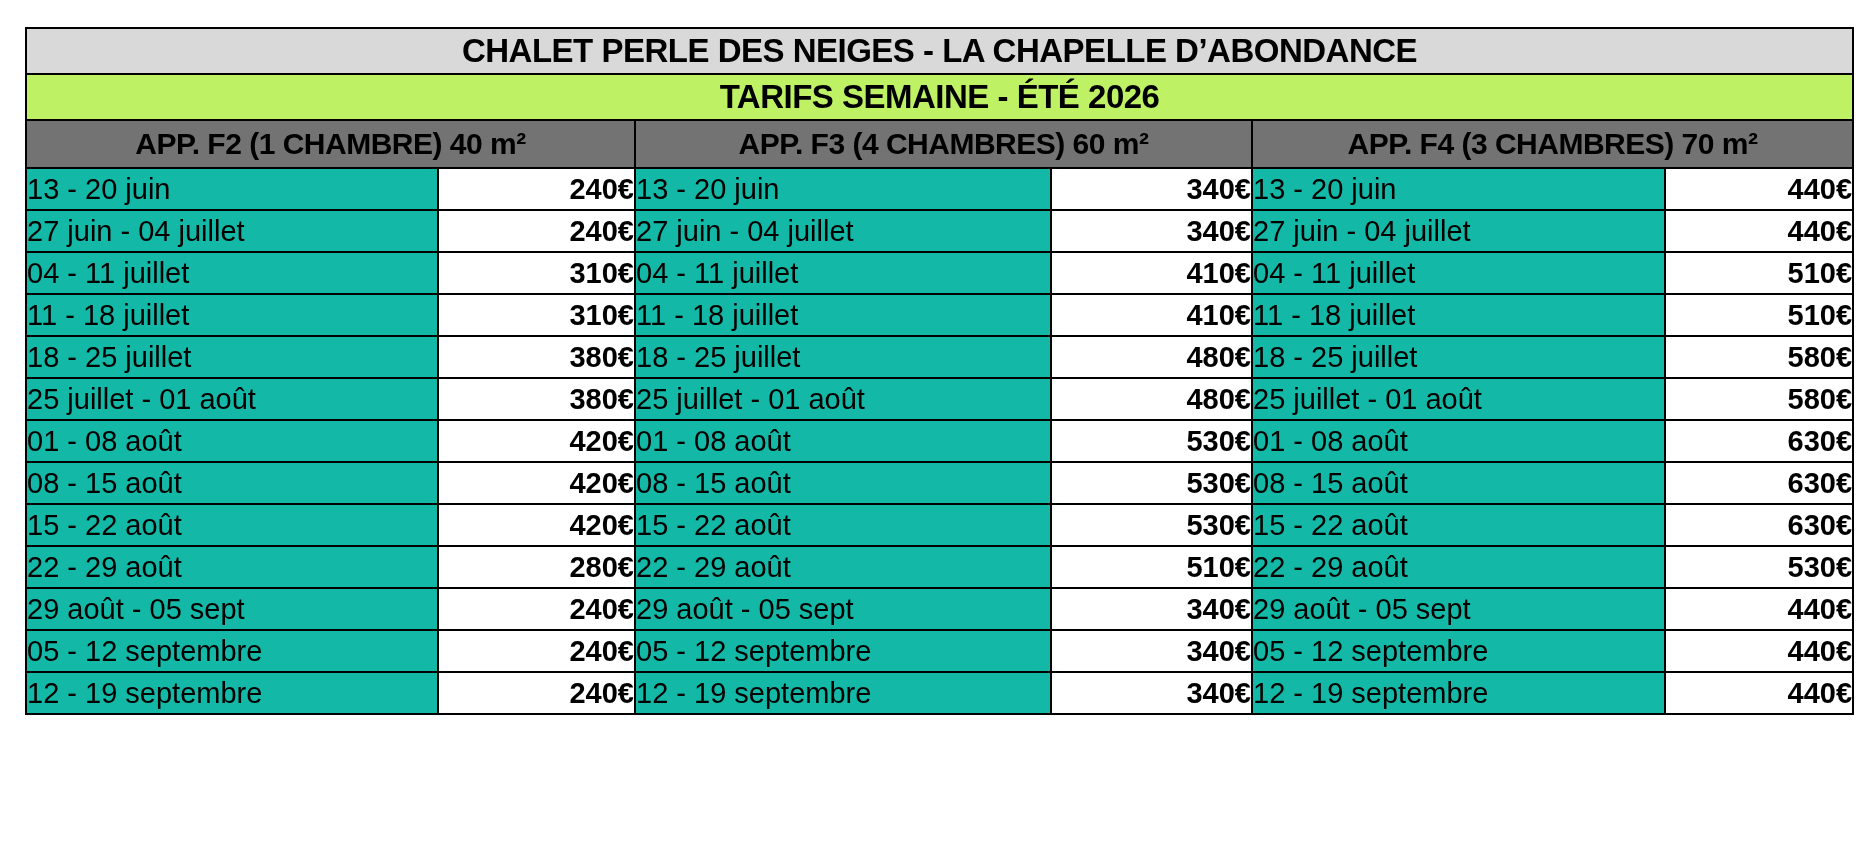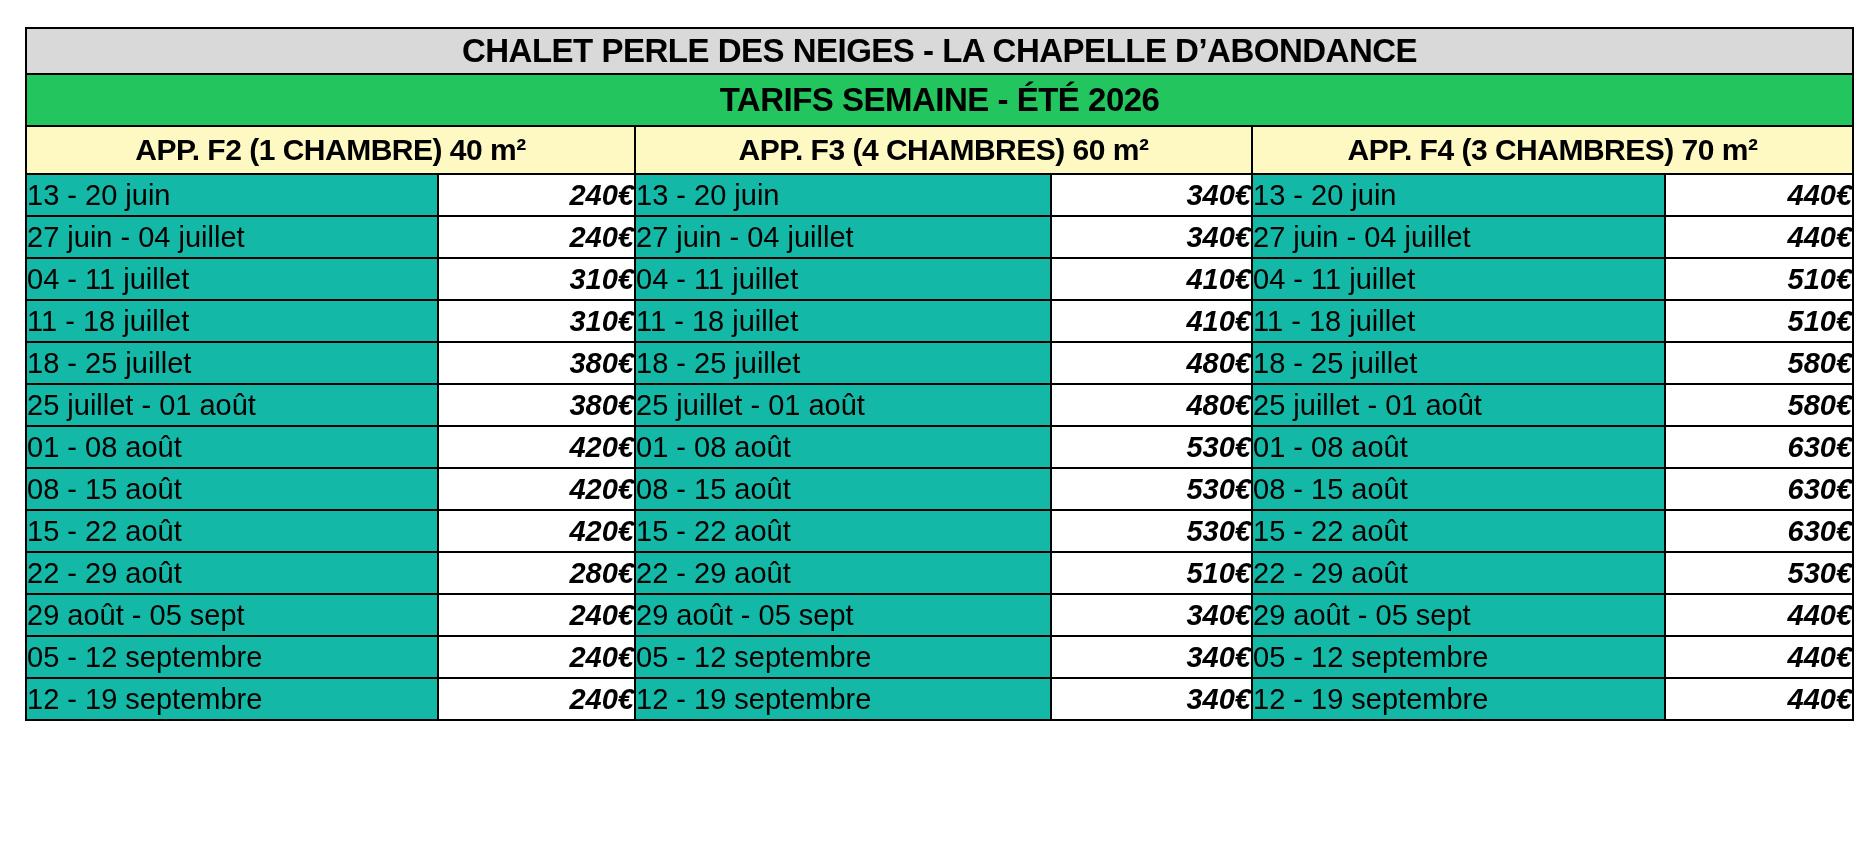--- a/index.html
+++ b/index.html
@@ -37,29 +37,29 @@
   }
   td.title-cell {
     background: #d9d9d9;
     height: 46px;
     text-align: center;
     font-weight: bold;
     font-size: 33px;
     letter-spacing: -0.5px;
   }
   td.subtitle-cell {
-    background: #22c55e;
-    height: 52px;
+    background: #bef264;
+    height: 46px;
     text-align: center;
     font-weight: bold;
     font-size: 33px;
     letter-spacing: -0.5px;
   }
   td.header-cell {
-    background: #fef9c3;
+    background: #737373;
     height: 48px;
     text-align: center;
     font-weight: bold;
     font-size: 30px;
     letter-spacing: -0.5px;
   }
   td.period-cell {
     background: #14b8a6;
     height: 42px;
     text-align: left;
@@ -67,21 +67,20 @@
     font-size: 29px;
     font-weight: normal;
   }
   td.price-cell {
     background: #ffffff;
     height: 42px;
     text-align: right;
     padding-right: 8px;
     font-size: 29px;
     font-weight: bold;
-    font-style: italic;
   }
 </style>
 </head>
 <body>
 
 <div class="page">
   <table class="tarifs">
     <colgroup>
       <col style="width:412px">
       <col style="width:197px">

